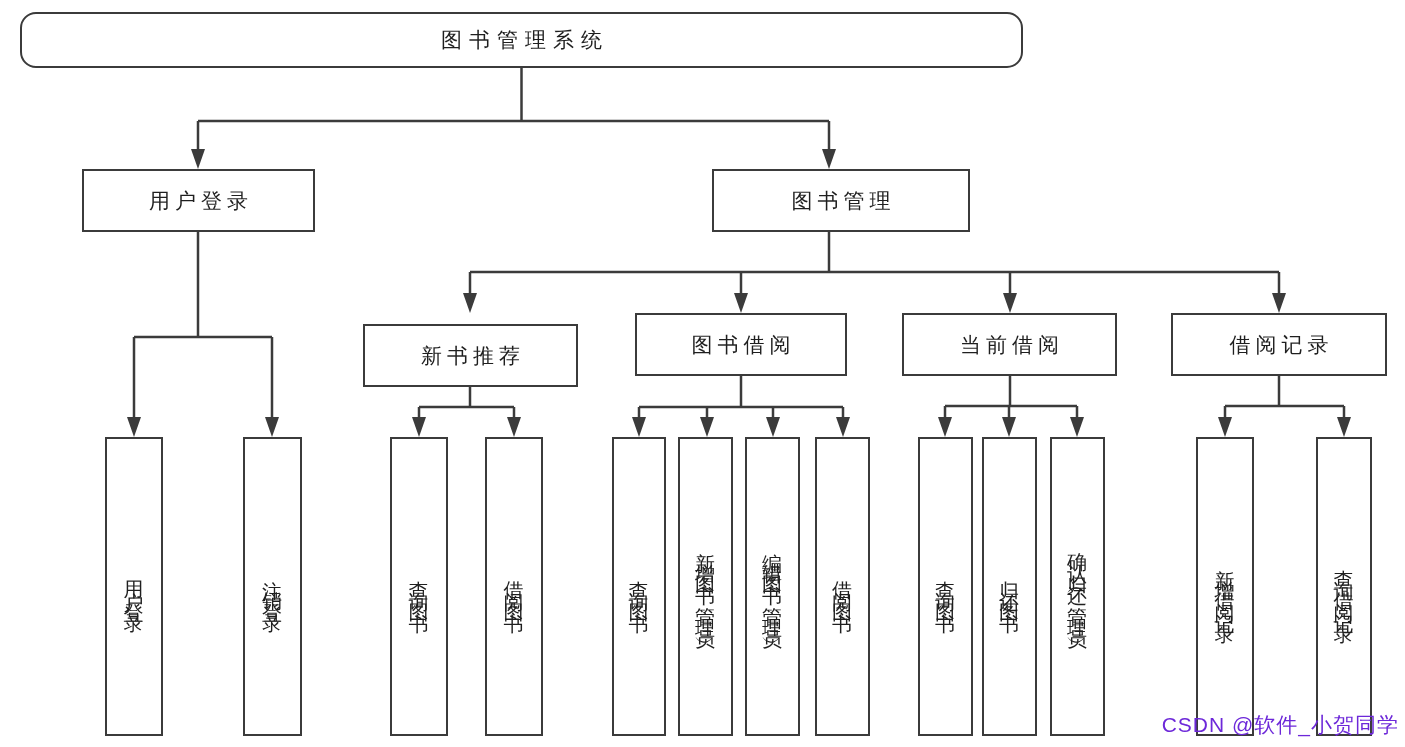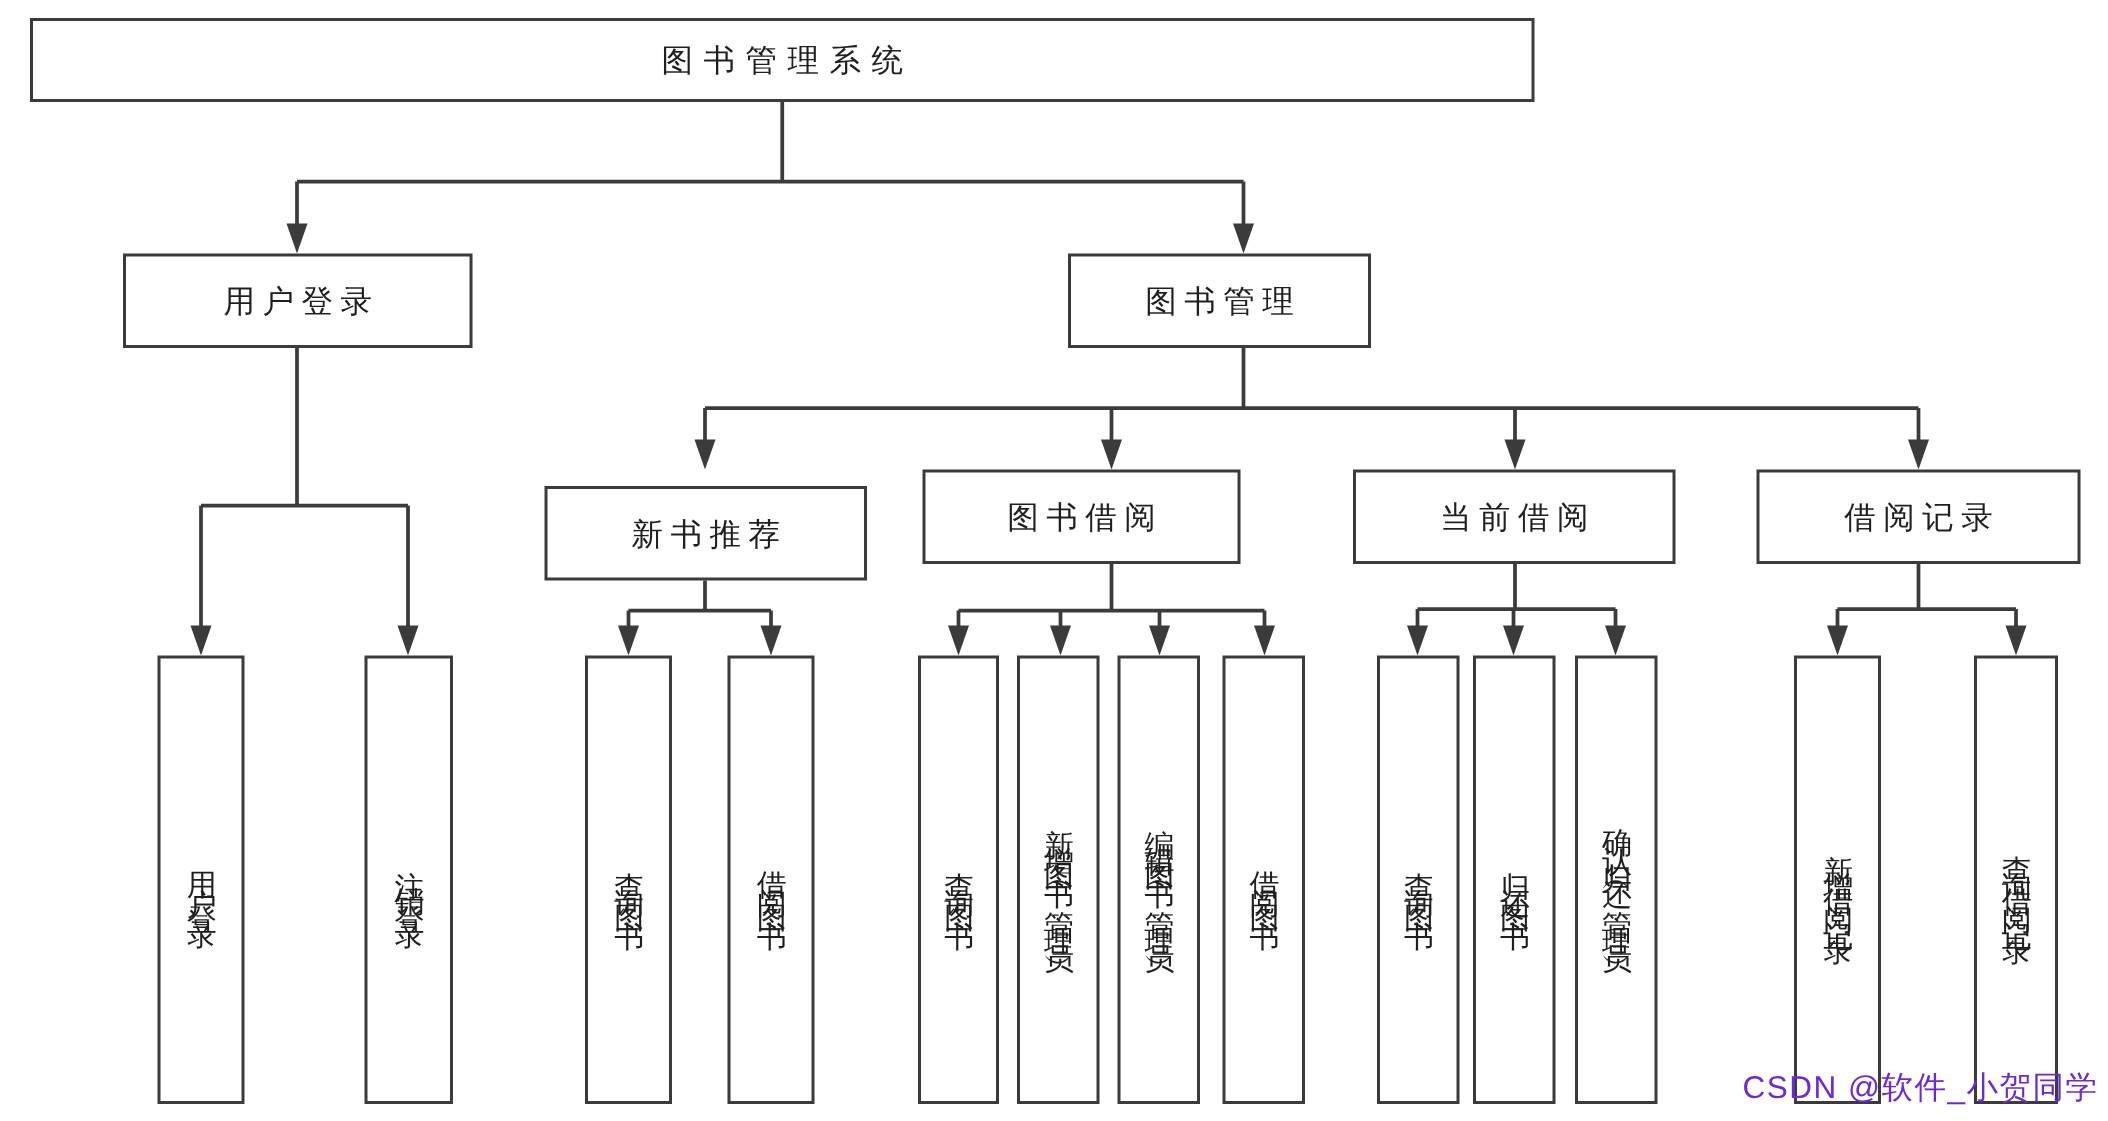--- a/index.html
+++ b/index.html
@@ -33,20 +33,21 @@
   }
   .hnode {
     font-size: 21px;
     letter-spacing: 5px;
     text-indent: 5px;
     white-space: nowrap;
   }
   .hnode.root {
     letter-spacing: 7px;
     text-indent: 7px;
+    border-radius: 16px;
   }
   .vnode {
     writing-mode: vertical-rl;
     text-orientation: mixed;
     font-size: 20px;
     letter-spacing: 11px;
     line-height: 1;
   }
   .watermark {
     position: absolute;
@@ -133,24 +134,24 @@
       <polygon points="1070,417 1084,417 1077,437"></polygon>
 
       <polygon points="1218,417 1232,417 1225,437"></polygon>
       <polygon points="1337,417 1351,417 1344,437"></polygon>
     </g>
   </svg>
 
   <div class="node hnode root" style="left:20px; top:12px; width:1003px; height:56px;">图书管理系统</div>
 
   <div class="node hnode" style="left:82px; top:169px; width:233px; height:63px;">用户登录</div>
-  <div class="node hnode" style="left:712px; top:169px; width:202px; height:63px;">图书管理</div>
+  <div class="node hnode" style="left:712px; top:169px; width:258px; height:63px;">图书管理</div>
 
   <div class="node hnode" style="left:363px; top:324px; width:215px; height:63px;">新书推荐</div>
-  <div class="node hnode" style="left:615px; top:313px; width:212px; height:63px;">图书借阅</div>
+  <div class="node hnode" style="left:635px; top:313px; width:212px; height:63px;">图书借阅</div>
   <div class="node hnode" style="left:902px; top:313px; width:215px; height:63px;">当前借阅</div>
   <div class="node hnode" style="left:1171px; top:313px; width:216px; height:63px;">借阅记录</div>
 
   <div class="node vnode" style="left:105px; top:437px; width:58px; height:299px;">用户登录</div>
   <div class="node vnode" style="left:243px; top:437px; width:59px; height:299px;">注销登录</div>
 
   <div class="node vnode" style="left:390px; top:437px; width:58px; height:299px;">查询图书</div>
   <div class="node vnode" style="left:485px; top:437px; width:58px; height:299px;">借阅图书</div>
 
   <div class="node vnode" style="left:612px; top:437px; width:54px; height:299px;">查询图书</div>

